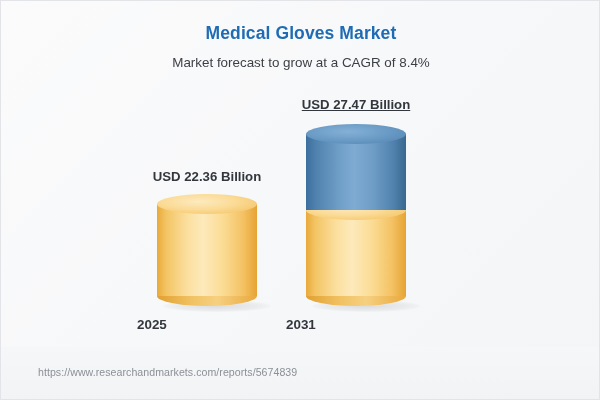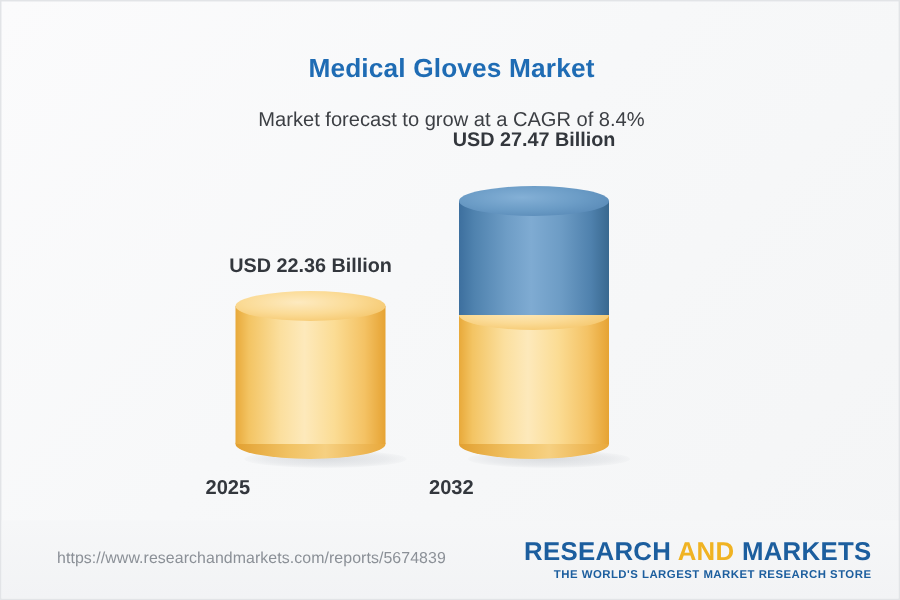--- a/index.html
+++ b/index.html
@@ -29,21 +29,21 @@
     top: 18px;
     left: 0;
     width: 600px;
     text-align: center;
   }
   .chart-title {
     font-size: 17.5px;
     font-weight: bold;
     color: #1f6cb4;
     letter-spacing: 0.1px;
-    margin: 16px;
+    margin: 4px;
   }
   .chart-subtitle {
     margin-top: 11px;
     font-size: 13.4px;
     font-weight: normal;
     color: #3c3f44;
   }
 
   
   .plot {
@@ -64,21 +64,21 @@
   .value-label {
     position: absolute;
     width: 140px;
     text-align: center;
     font-size: 13.2px;
     font-weight: bold;
     color: #33373d;
     white-space: nowrap;
   }
   .bar-group.g0 .value-label { top: 168px; }
-  .bar-group.g1 .value-label { top: 84px; }
+  .bar-group.g1 .value-label { top: 96px; text-decoration: underline; }
 
   .cat-label {
     position: absolute;
     top: 316px;
     width: 140px;
     text-align: left;
     font-size: 13.4px;
     font-weight: bold;
     color: #33373d;
   }
@@ -226,26 +226,22 @@
           <div class="seg-bottom" style="top:162px;"></div>
           <div class="seg-body" style="top:86px; height:86px;"></div>
           <div class="seg-top" style="top:76px;"></div>
         </div>
 
         <div class="seg blue">
           <div class="seg-body" style="top:10px; height:76px;"></div>
           <div class="seg-top" style="top:0px;"></div>
         </div>
       </div>
-      <div class="cat-label">2032</div>
+      <div class="cat-label">2031</div>
     </div>
 
   </div>
 
   <div class="footer">
     <div class="footer-url">https://www.researchandmarkets.com/reports/5674839</div>
-    <div class="logo">
-      <div class="logo-main"><span class="logo-word-blue">RESEARCH</span> <span class="logo-word-gold">AND</span> <span class="logo-word-blue">MARKETS</span></div>
-      <div class="logo-tag">THE WORLD'S LARGEST MARKET RESEARCH STORE</div>
-    </div>
   </div>
 
 </div>
 
 </body></html>

